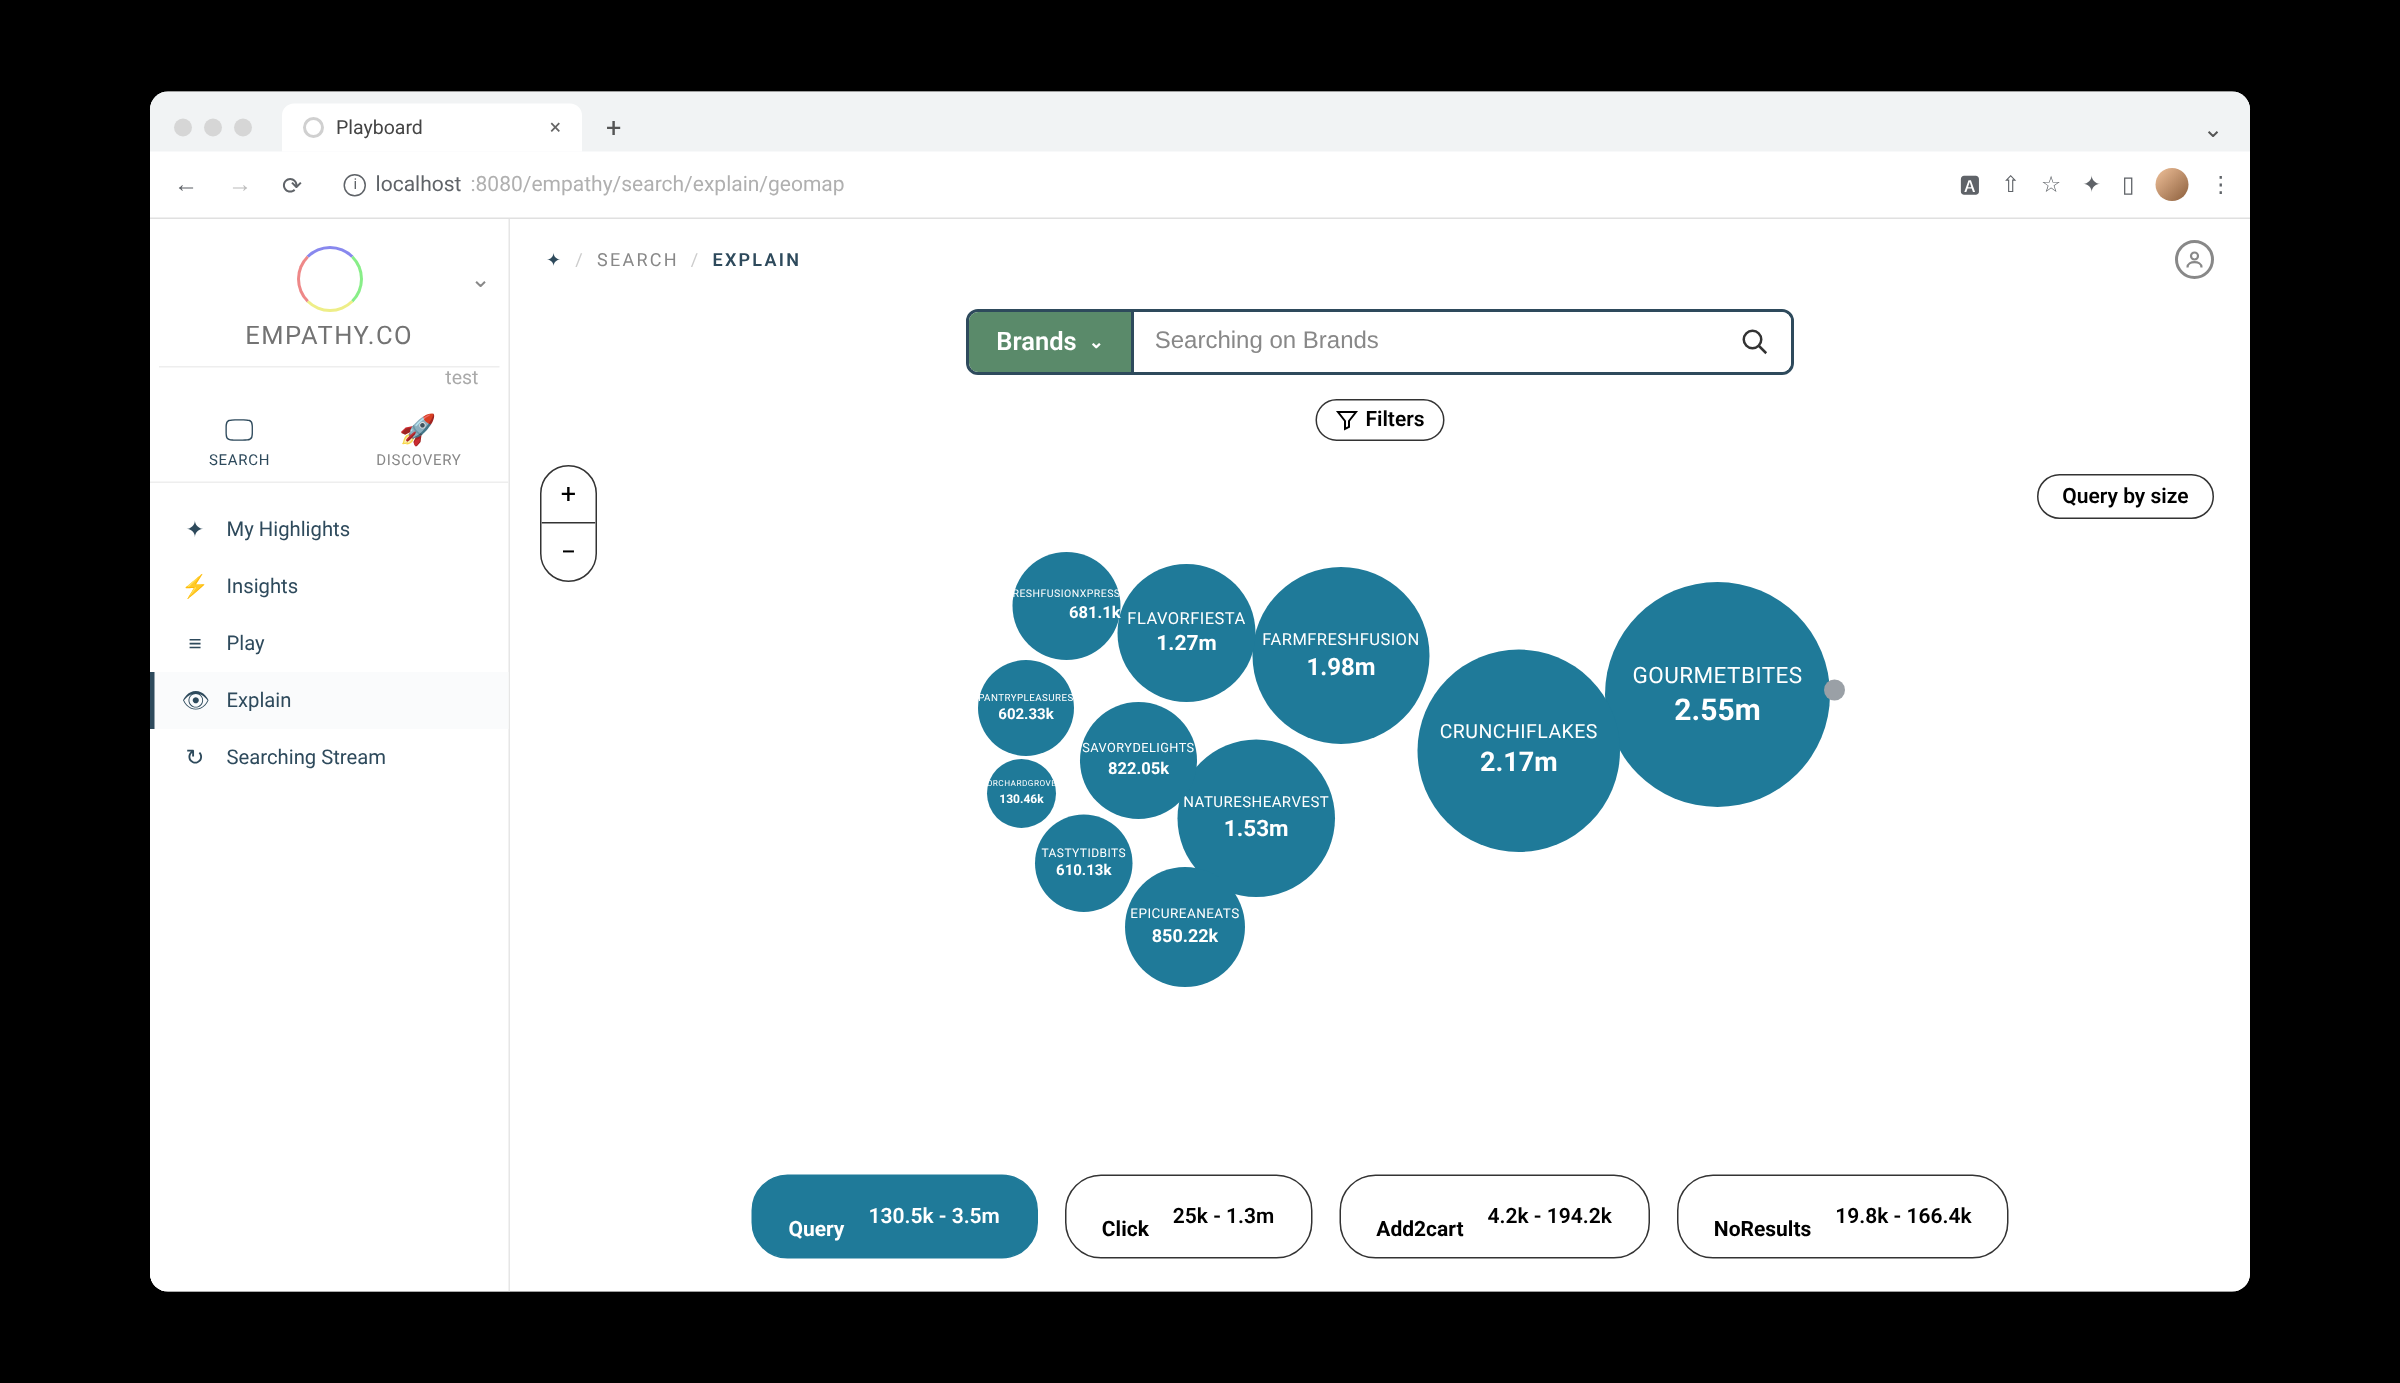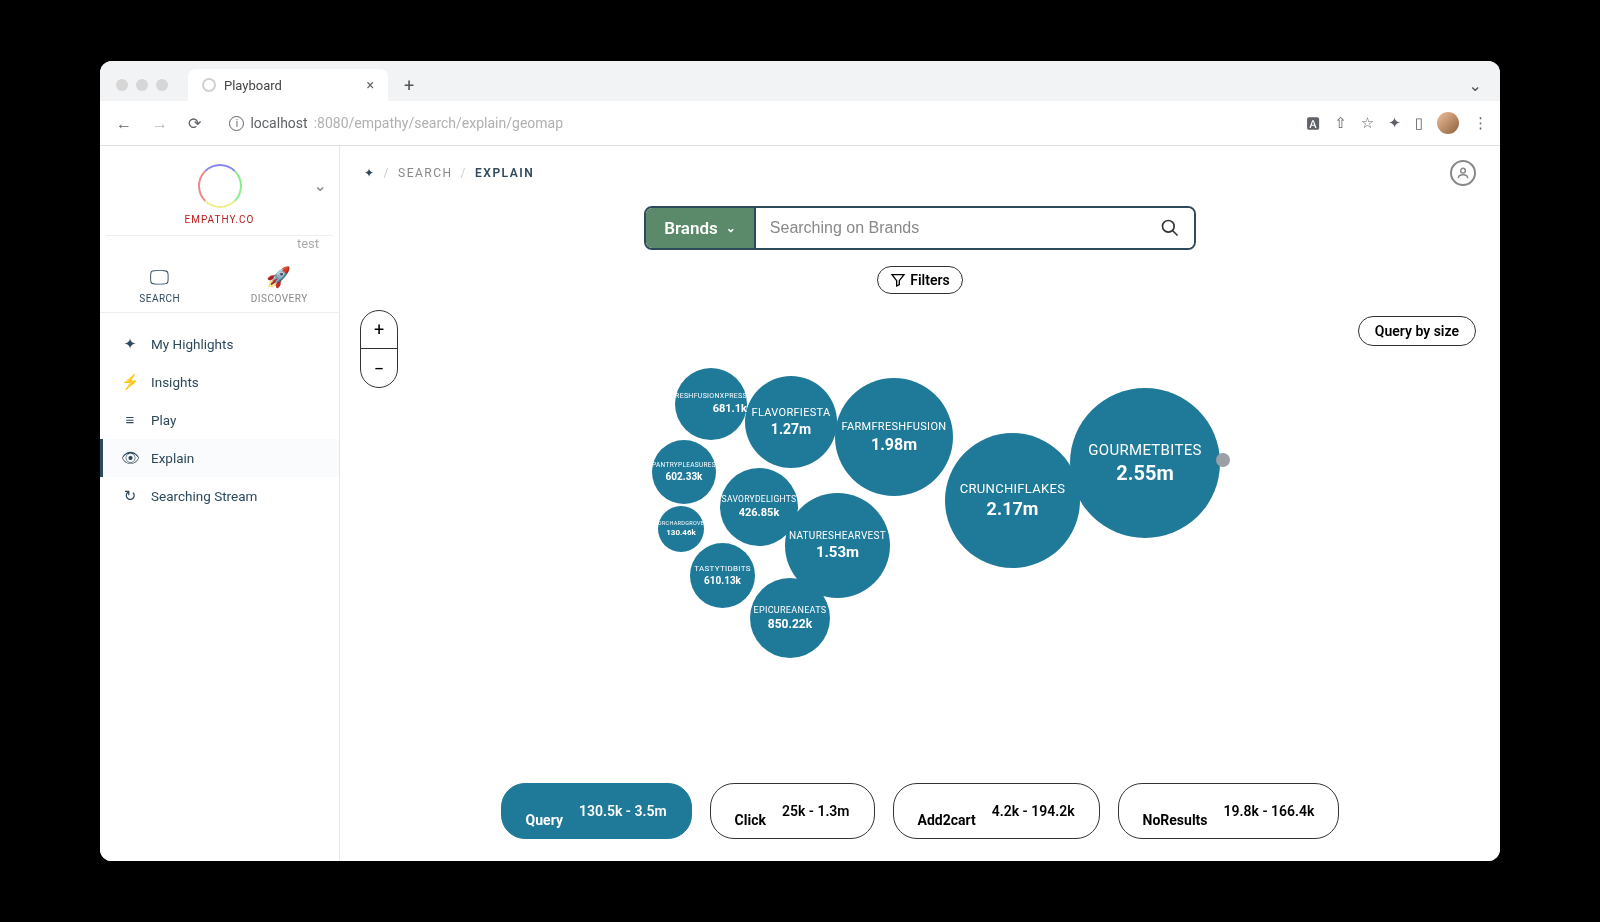--- a/index.html
+++ b/index.html
@@ -28,21 +28,21 @@
 .addr-path { color: #b0b0b0; }
 .toolbar-right { display: flex; align-items: center; gap: 14px; }
 .tb-icon { color: #5f6368; font-size: 15px; cursor: pointer; }
 .avatar-small { width: 22px; height: 22px; border-radius: 50%; background: linear-gradient(135deg, #f0c19a, #8b5e3c); }
 
 
 .app { flex: 1; display: flex; overflow: hidden; background: #fff; }
 .sidebar { width: 240px; border-right: 1px solid #e6e6e6; display: flex; flex-direction: column; background: #fff; }
 .logo-area { padding: 18px 16px 10px 16px; display: flex; flex-direction: column; align-items: center; position: relative; }
 .logo-circle { width: 44px; height: 44px; border-radius: 50%; border: 2px solid #e88; border-top-color: #88e; border-right-color: #8e8; border-bottom-color: #ee8; }
-.logo-text { font-size: 10px; letter-spacing: 1px; color: #b91c1c; margin-top: 6px; }
+.logo-text { font-size: 17px; letter-spacing: 1px; color: #737373; margin-top: 6px; }
 .logo-chevron { position: absolute; right: 12px; top: 30px; color: #888; cursor: pointer; }
 .env-label { text-align: right; font-size: 13px; color: #aaa; padding-right: 14px; border-top: 1px solid #eee; margin: 0 6px; }
 
 .mode-tabs { display: flex; border-bottom: 1px solid #eee; }
 .mode-tab { flex: 1; text-align: center; padding: 14px 0 8px 0; font-size: 10px; letter-spacing: 0.5px; color: #888; cursor: pointer; }
 .mode-tab.active { color: #2e4a5c; }
 .mode-tab .micon { font-size: 20px; display: block; margin-bottom: 4px; }
 
 .nav-list { padding: 12px 0; }
 .nav-item { display: flex; align-items: center; gap: 12px; padding: 10px 18px; font-size: 13.5px; color: #2e4a5c; cursor: pointer; border-left: 3px solid transparent; }
@@ -256,21 +256,21 @@
             <div class="bval" style="font-size:14px;">1.27m</div>
           </div>
 
           <div class="bubble" style="width:80px;height:80px;left:140px;top:230px;">
             <div class="bname" style="font-size:9px;">EPICUREANEATS</div>
             <div class="bval" style="font-size:12px;">850.22k</div>
           </div>
 
           <div class="bubble" style="width:78px;height:78px;left:110px;top:120px;">
             <div class="bname" style="font-size:8.5px;">SAVORYDELIGHTS</div>
-            <div class="bval" style="font-size:11px;">426.85k</div>
+            <div class="bval" style="font-size:11px;">822.05k</div>
           </div>
 
           <div class="bubble" style="width:72px;height:72px;left:65px;top:20px;align-items:flex-end;">
             <div class="bname" style="font-size:7px;">FRESHFUSIONXPRESS</div>
             <div class="bval" style="font-size:11px;">681.1k</div>
           </div>
 
           <div class="bubble" style="width:65px;height:65px;left:80px;top:195px;text-align:right;">
             <div class="bname" style="font-size:8px;">TASTYTIDBITS</div>
             <div class="bval" style="font-size:10px;">610.13k</div>

